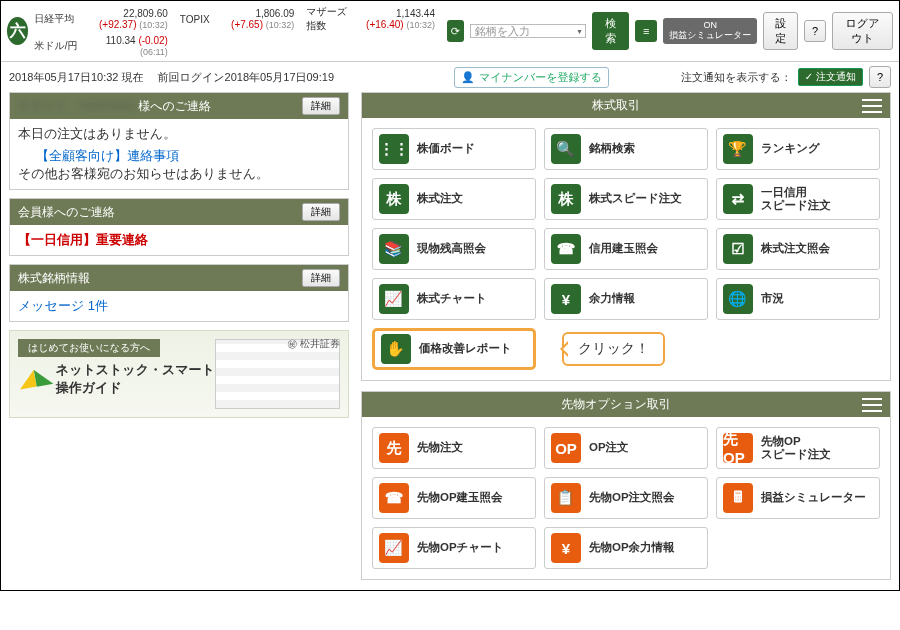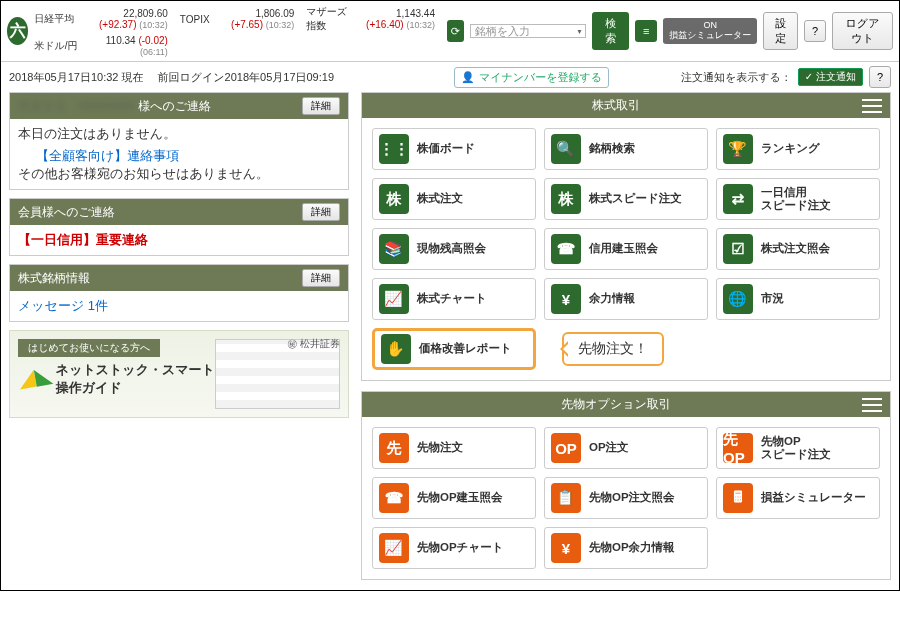--- a/index.html
+++ b/index.html
@@ -224,21 +224,21 @@
               </div>
               <div class="tile">
                 <span class="ico green">🌐</span>
        <span style="white-space:pre;line-height:1.15;">市況</span>
               </div>
               <div class="tile hl">
                 <span class="ico green">✋</span>
        <span style="white-space:pre;line-height:1.15;">価格改善レポート</span>
               </div>
               <div style="grid-column: span 2; display: flex; align-items: center; padding-left: 18px;">
-                <span class="callout">先物注文！</span>
+                <span class="callout">クリック！</span>
               </div>
             </div>
         </div>
       </div>
 
       <div class="panel">
         <div class="panel-h center">
             <span class="title">先物オプション取引</span>
           <span class="ham">
               <span></span>

